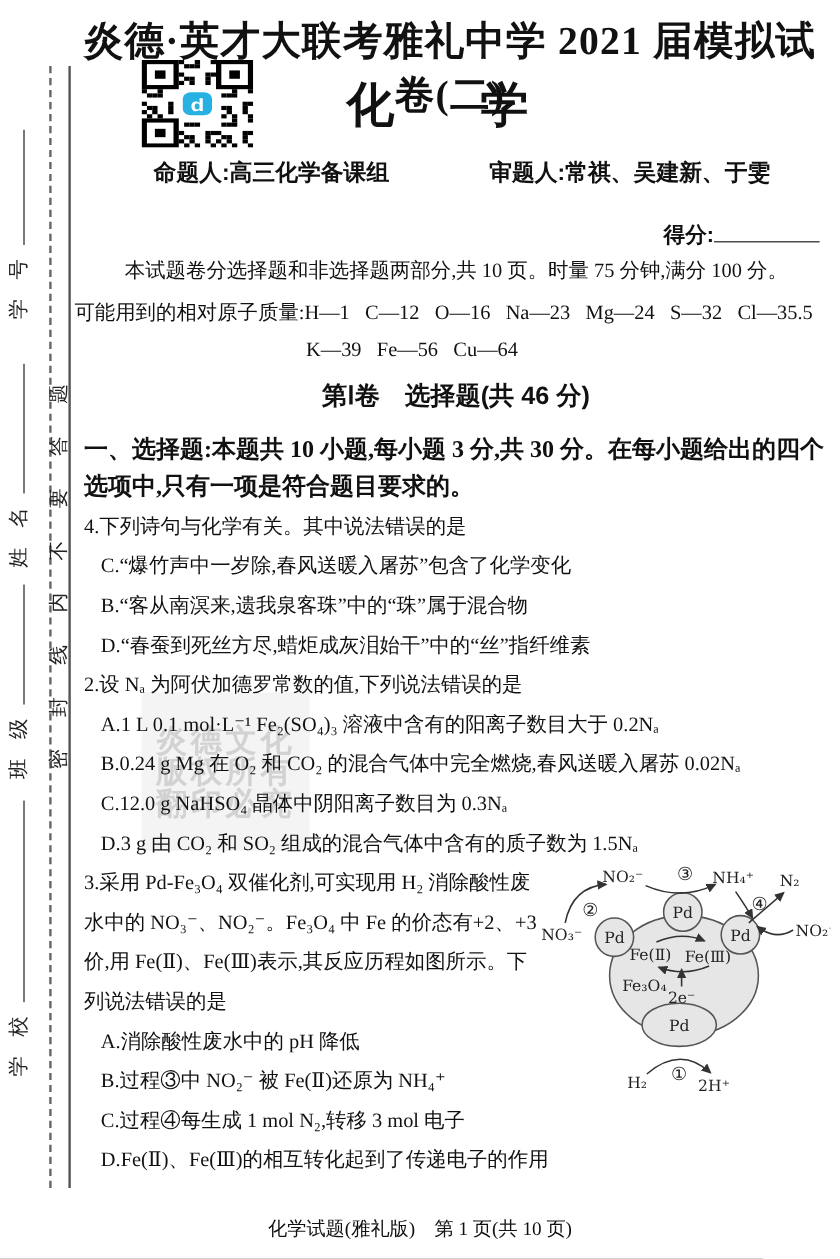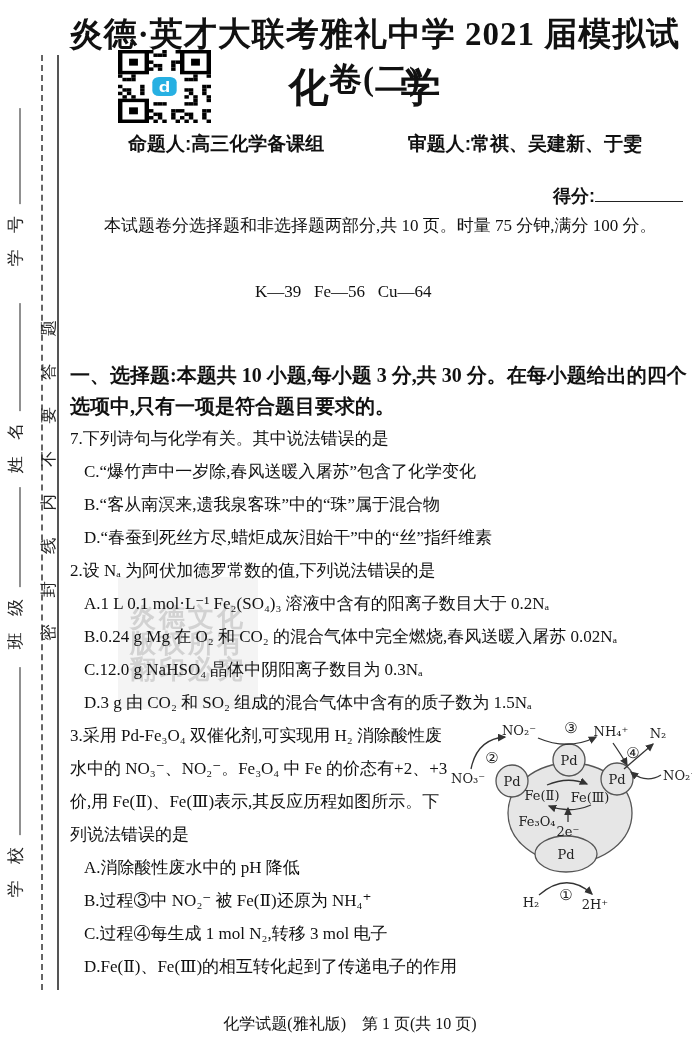--- a/index.html
+++ b/index.html
@@ -193,28 +193,30 @@
   <div class="persons">
     <span>命题人:高三化学备课组</span>
     <span>审题人:常祺、吴建新、于雯</span>
   </div>
 
   <div class="score">
     <span>得分:</span><span class="score-line"></span>
   </div>
 
   <div class="intro">本试题卷分选择题和非选择题两部分,共 10 页。时量 75 分钟,满分 100 分。</div>
+  <div class="masses1">可能用到的相对原子质量:H—1   C—12   O—16   Na—23   Mg—24   S—32   Cl—35.5</div>
   <div class="masses2">K—39   Fe—56   Cu—64</div>
 
+  <div class="section-heading">第Ⅰ卷　选择题(共 46 分)</div>
   <div class="instructions">一、选择题:本题共 10 小题,每小题 3 分,共 30 分。在每小题给出的四个选项中,只有一项是符合题目要求的。</div>
 
   <div class="questions">
 
     <div class="q">
-      <div>7.下列诗句与化学有关。其中说法错误的是</div>
+      <div>4.下列诗句与化学有关。其中说法错误的是</div>
       <div class="q-options">
         <div>C.“爆竹声中一岁除,春风送暖入屠苏”包含了化学变化</div>
         <div>B.“客从南溟来,遗我泉客珠”中的“珠”属于混合物</div>
         <div>D.“春蚕到死丝方尽,蜡炬成灰泪始干”中的“丝”指纤维素</div>
       </div>
     </div>
 
     <div class="q">
       <div>2.设 Nₐ 为阿伏加德罗常数的值,下列说法错误的是</div>
       <div class="q-options">

